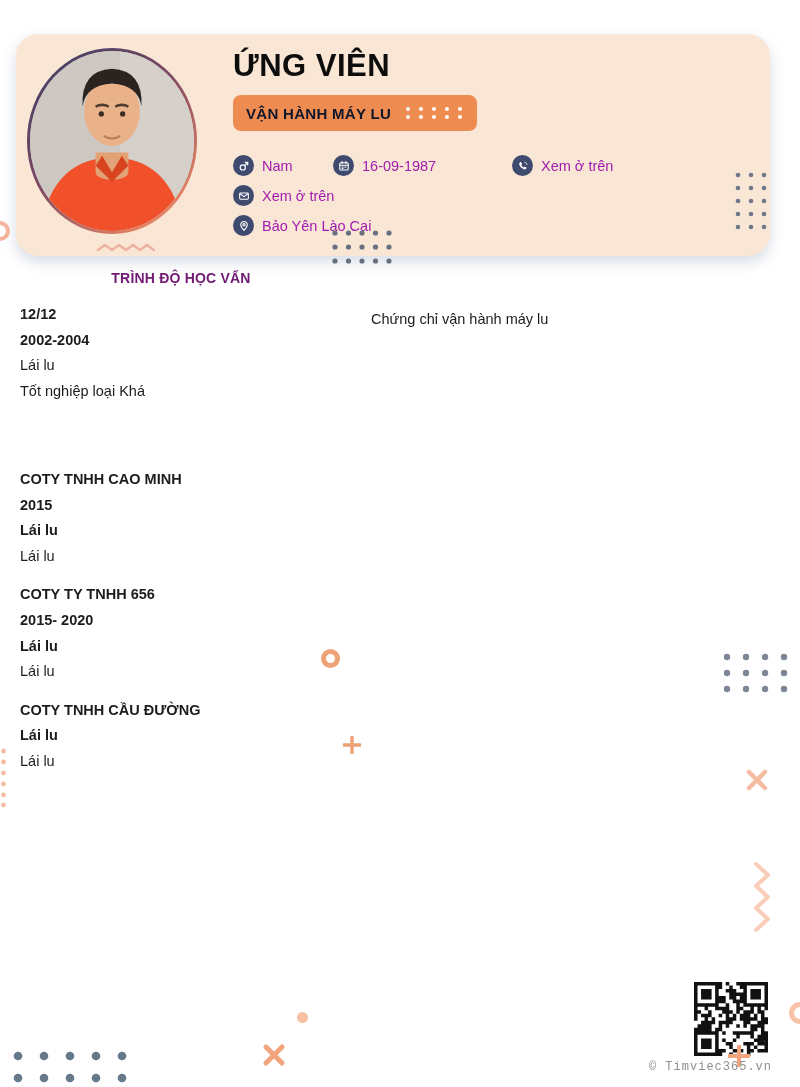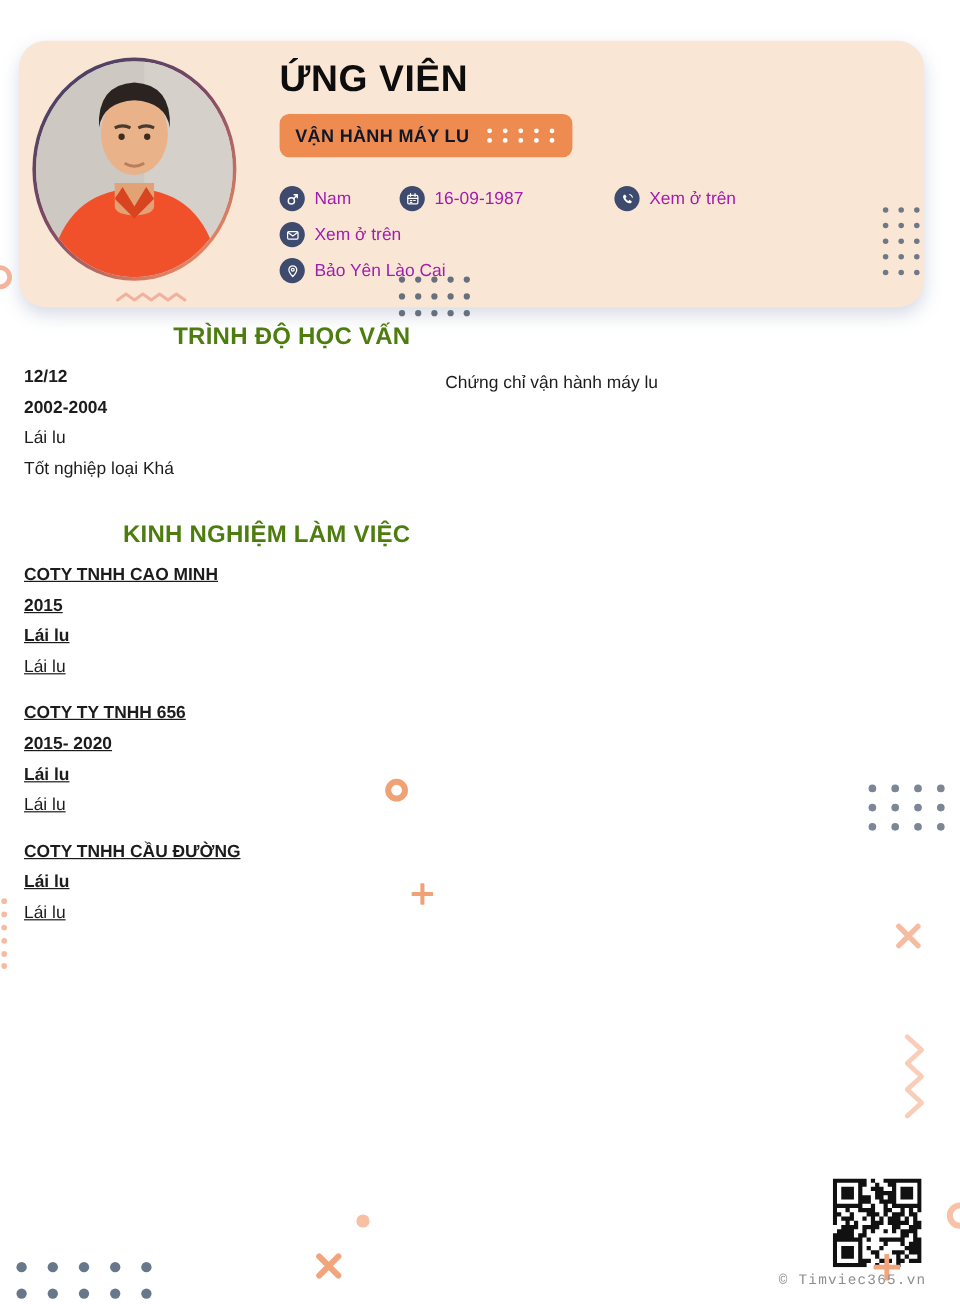--- a/index.html
+++ b/index.html
@@ -36,28 +36,28 @@
   .badge-label { font-size:15px; font-weight:bold; color:#0f172a; letter-spacing:.3px; white-space:nowrap; }
   .contact-item { position:absolute; display:flex; align-items:center; gap:8px; }
   .contact-icon {
     width:21px; height:21px; border-radius:50%; background:#3E4A6E; flex:0 0 auto;
     display:flex; align-items:center; justify-content:center;
   }
   .contact-icon svg { width:14px; height:14px; }
   .contact-label { font-size:14.5px; color:#a21caf; white-space:nowrap; }
   
   .sec-title {
-    position:absolute; text-align:right; font-size:20px; font-weight:bold;
-    color:#4d7c0f; letter-spacing:.2px;
+    position:absolute; text-align:center; font-size:14px; font-weight:bold;
+    color:#701a75; letter-spacing:.2px;
   }
   .edu-lines { position:absolute; left:20px; top:302px; font-size:14.5px; line-height:25.5px; }
   .cert-line { position:absolute; left:371px; top:311px; font-size:14.5px; }
   .bold { font-weight:bold; }
   .exp-list { position:absolute; left:20px; top:467px; font-size:14.5px; line-height:25.6px; }
-  .exp-entry { margin-bottom:13px;text-decoration:underline; }
+  .exp-entry { margin-bottom:13px; }
   .line { display:block; }
   
   .deco { position:absolute; pointer-events:none; }
   .ring { border-radius:50%; }
   .footer-text {
     position:absolute; right:28px; top:1060px; z-index:3;
     font-family:"Liberation Mono","DejaVu Sans Mono",monospace;
     font-size:12px; color:#8F8F8F; letter-spacing:1px;
   }
 </style>
@@ -207,21 +207,20 @@
   <div class="sec-title" style="left:20px; top:270px; width:322px;">TRÌNH ĐỘ HỌC VẤN</div>
   <div class="edu-lines">
     <span class="line bold">12/12</span>
     <span class="line bold">2002-2004</span>
     <span class="line">Lái lu</span>
     <span class="line">Tốt nghiệp loại Khá</span>
   </div>
 
   <div class="cert-line">Chứng chỉ vận hành máy lu</div>
 
-  <div class="sec-title" style="left:20px; top:435px; width:322px;">KINH NGHIỆM LÀM VIỆC</div>
   <div class="exp-list">
     <div class="exp-entry">
       <span class="line bold">COTY TNHH CAO MINH</span>
       <span class="line bold">2015</span>
       <span class="line bold">Lái lu</span>
       <span class="line">Lái lu</span>
     </div>
     <div class="exp-entry">
       <span class="line bold">COTY TY TNHH 656</span>
       <span class="line bold">2015- 2020</span>

